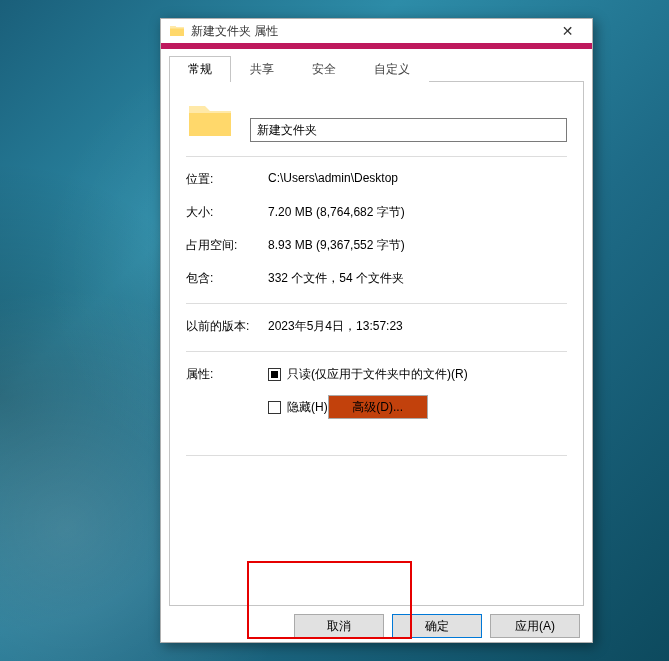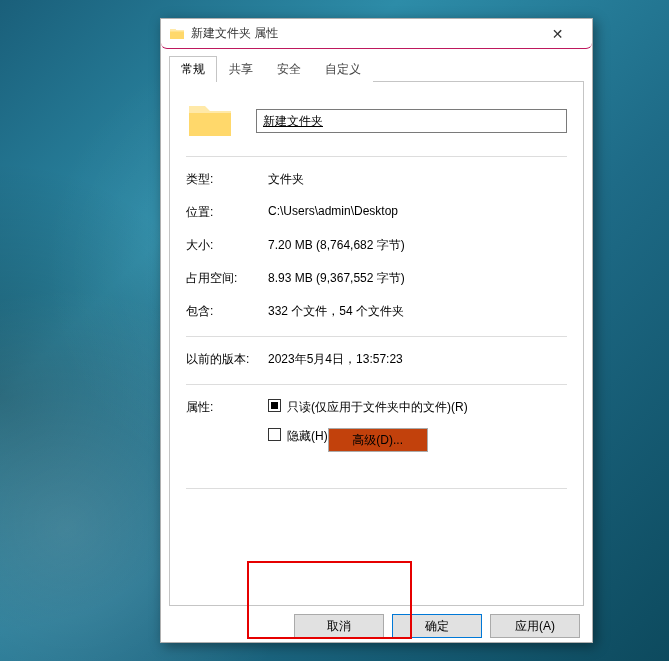--- a/index.html
+++ b/index.html
@@ -30,40 +30,39 @@
     width: 433px;
     height: 625px;
     background: #fff;
     border: 1px solid #b0b0b0;
     box-shadow: 3px 3px 12px rgba(0,0,0,0.4);
   }
   .titlebar {
     height: 30px;
     display:flex;
     align-items:center;
-    padding: 0 12px 0 8px;
+    padding: 0 2px 0 8px;
     font-size: 12px;
     color:#333;
-    border-bottom:1px solid #be185d;
-    border-radius:6px;
+    border-bottom:6px solid #be185d;
   }
   .titlebar .ticon { width:16px; height:16px; margin-right:6px; display:flex; align-items:center; justify-content:center;}
   .titlebar .title { flex:1; }
   .titlebar .close {
     width:45px; height:28px; display:flex; align-items:center; justify-content:center;
     font-size:14px; color:#333;
   }
 
   .tabrow {
     display:flex;
     padding: 4px 8px 0 8px;
     margin-top:2px;
   }
   .tab {
-    padding: 4px 11px;
+    padding: 4px 18px;
     font-size:12px;
     color:#444;
     background:#fff;
     border:1px solid transparent;
     border-bottom:none;
     position:relative;
     top:1px;
   }
   .tab.active {
     border-color:#c5c5c5;
@@ -73,44 +72,43 @@
   }
   .tabpanel {
     margin: 0 8px 8px 8px;
     border:1px solid #c5c5c5;
     height: 525px;
     padding: 18px 16px 10px 16px;
     background:#fff;
   }
   .headerrow {
     display:flex;
-    align-items:center;
-    gap:22px;
+    align-items:flex-end;
+    gap:16px;
     margin-bottom:14px;
-    text-decoration:underline;
   }
   .folder-icon {
     width:48px; height:42px;
   }
   .name-input {
     flex:1;
     height:24px;
     border:1px solid #7a7a7a;
     padding:2px 6px;
     font-size:12px;
     font-family:inherit;
   }
   .hr { border:none; border-top:1px solid #ddd; margin:10px 0 14px 0; }
   .kv { display:flex; margin-bottom:16px; font-size:12px;}
   .kv .k { width:82px; color:#000;}
   .kv .v { flex:1; color:#000;}
   .attr-row { display:flex; margin-bottom:12px;}
   .attr-row .k { width:82px;}
   .checks { flex:1; }
-  .checkline { display:flex; align-items:flex-start; margin-bottom:12px; font-size:12px;}
+  .checkline { display:flex; align-items:center; margin-bottom:12px; font-size:12px;}
   .cb {
     width:13px; height:13px; border:1px solid #333; margin-right:6px;
     display:inline-flex; align-items:center; justify-content:center;
     background:#fff;
   }
   .cb.filled { background:#fff; }
   .cb .sq { width:7px; height:7px; background:#000; }
   .adv-btn {
     float:right;
     width:100px; height:24px;
@@ -169,24 +167,20 @@
         <svg viewBox="0 0 48 42" width="48" height="42">
           <path fill="#ffe9a8" d="M3 6h16l5 5h21v25H3z"></path>
           <path fill="#ffd86b" d="M3 13h42v23H3z"></path>
         </svg>
       </div>
       <input class="name-input" type="text" value="新建文件夹" style="">
     </div>
 
     <hr class="hr">
 
-    <div class="kv">
-        <div class="k">类型:</div>
-        <div class="v">文件夹</div>
-      </div>
     <div class="kv">
         <div class="k">位置:</div>
         <div class="v">C:\Users\admin\Desktop</div>
       </div>
     <div class="kv">
         <div class="k">大小:</div>
         <div class="v">7.20 MB (8,764,682 字节)</div>
       </div>
     <div class="kv">
         <div class="k">占用空间:</div>

